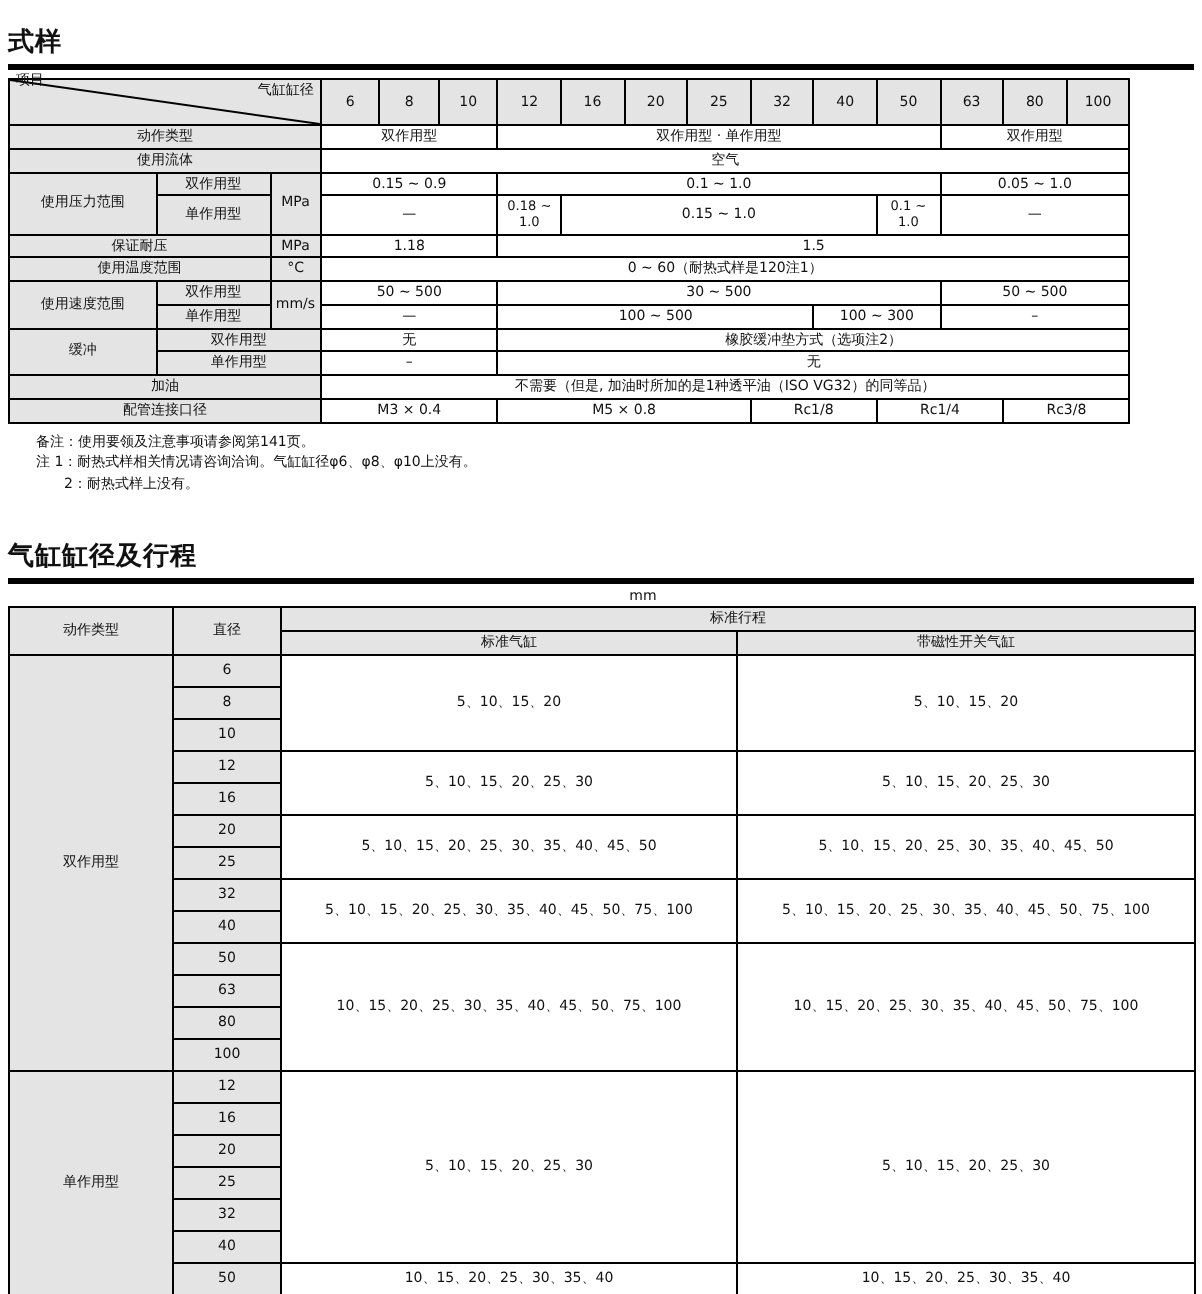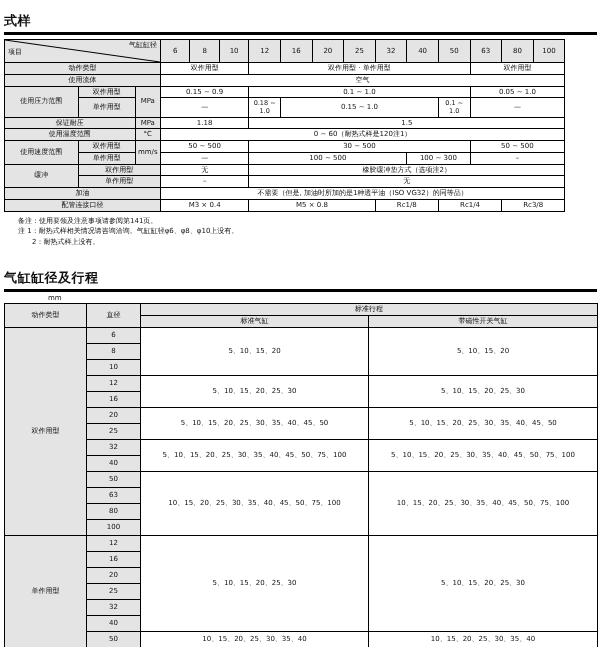--- a/index.html
+++ b/index.html
@@ -17,25 +17,25 @@
   .rule{height:3px;background:#000;margin:0 4px 0 4px;}
   table{border-collapse:collapse;font-size:7px;}
   .t1{width:593px;margin:4px 4px 0 4px;table-layout:fixed;}
   .t1 td,.t1 th{border:1px solid #000;padding:1px 2px;text-align:center;vertical-align:middle;line-height:1.25;}
   .hdrcell{background:#e4e4e4;font-weight:normal;}
   .lblcell{background:#e4e4e4;text-align:left;padding-left:4px;}
   .lblcell.c{text-align:center;padding-left:2px;}
   .diag{position:relative;height:22px;padding:0 !important;background:#e4e4e4;}
   .diag .ln{position:absolute;left:0;top:0;width:100%;height:100%;}
   .diag .ln svg{display:block;width:100%;height:100%;}
-  .diag .tl{position:absolute;left:3px;bottom:5px;font-size:7px;margin-top:44px;}
+  .diag .tl{position:absolute;left:3px;bottom:17px;font-size:7px;margin-top:44px;}
   .diag .br{position:absolute;right:3px;top:1px;font-size:7px;}
   .notes{font-size:7px;margin:4px 6px 0 18px;line-height:1.5;}
   .notes div{white-space:pre;}
-  .mm{font-size:7px;text-align:left;margin:2px 6px 1px 0;padding-left:48px;}
+  .mm{font-size:7px;text-align:center;margin:2px 6px 1px 0;padding-left:48px;}
   .t2{width:593px;margin:0 4px 0 4px;table-layout:fixed;}
   .t2 td,.t2 th{border:1px solid #000;padding:1px 2px;text-align:center;vertical-align:middle;line-height:1.3;}
   .t2 .tall{height:16px;}
   .small{font-size:6.5px;}
 </style>
 </head>
 <body>
 
 <div class="page">
 

